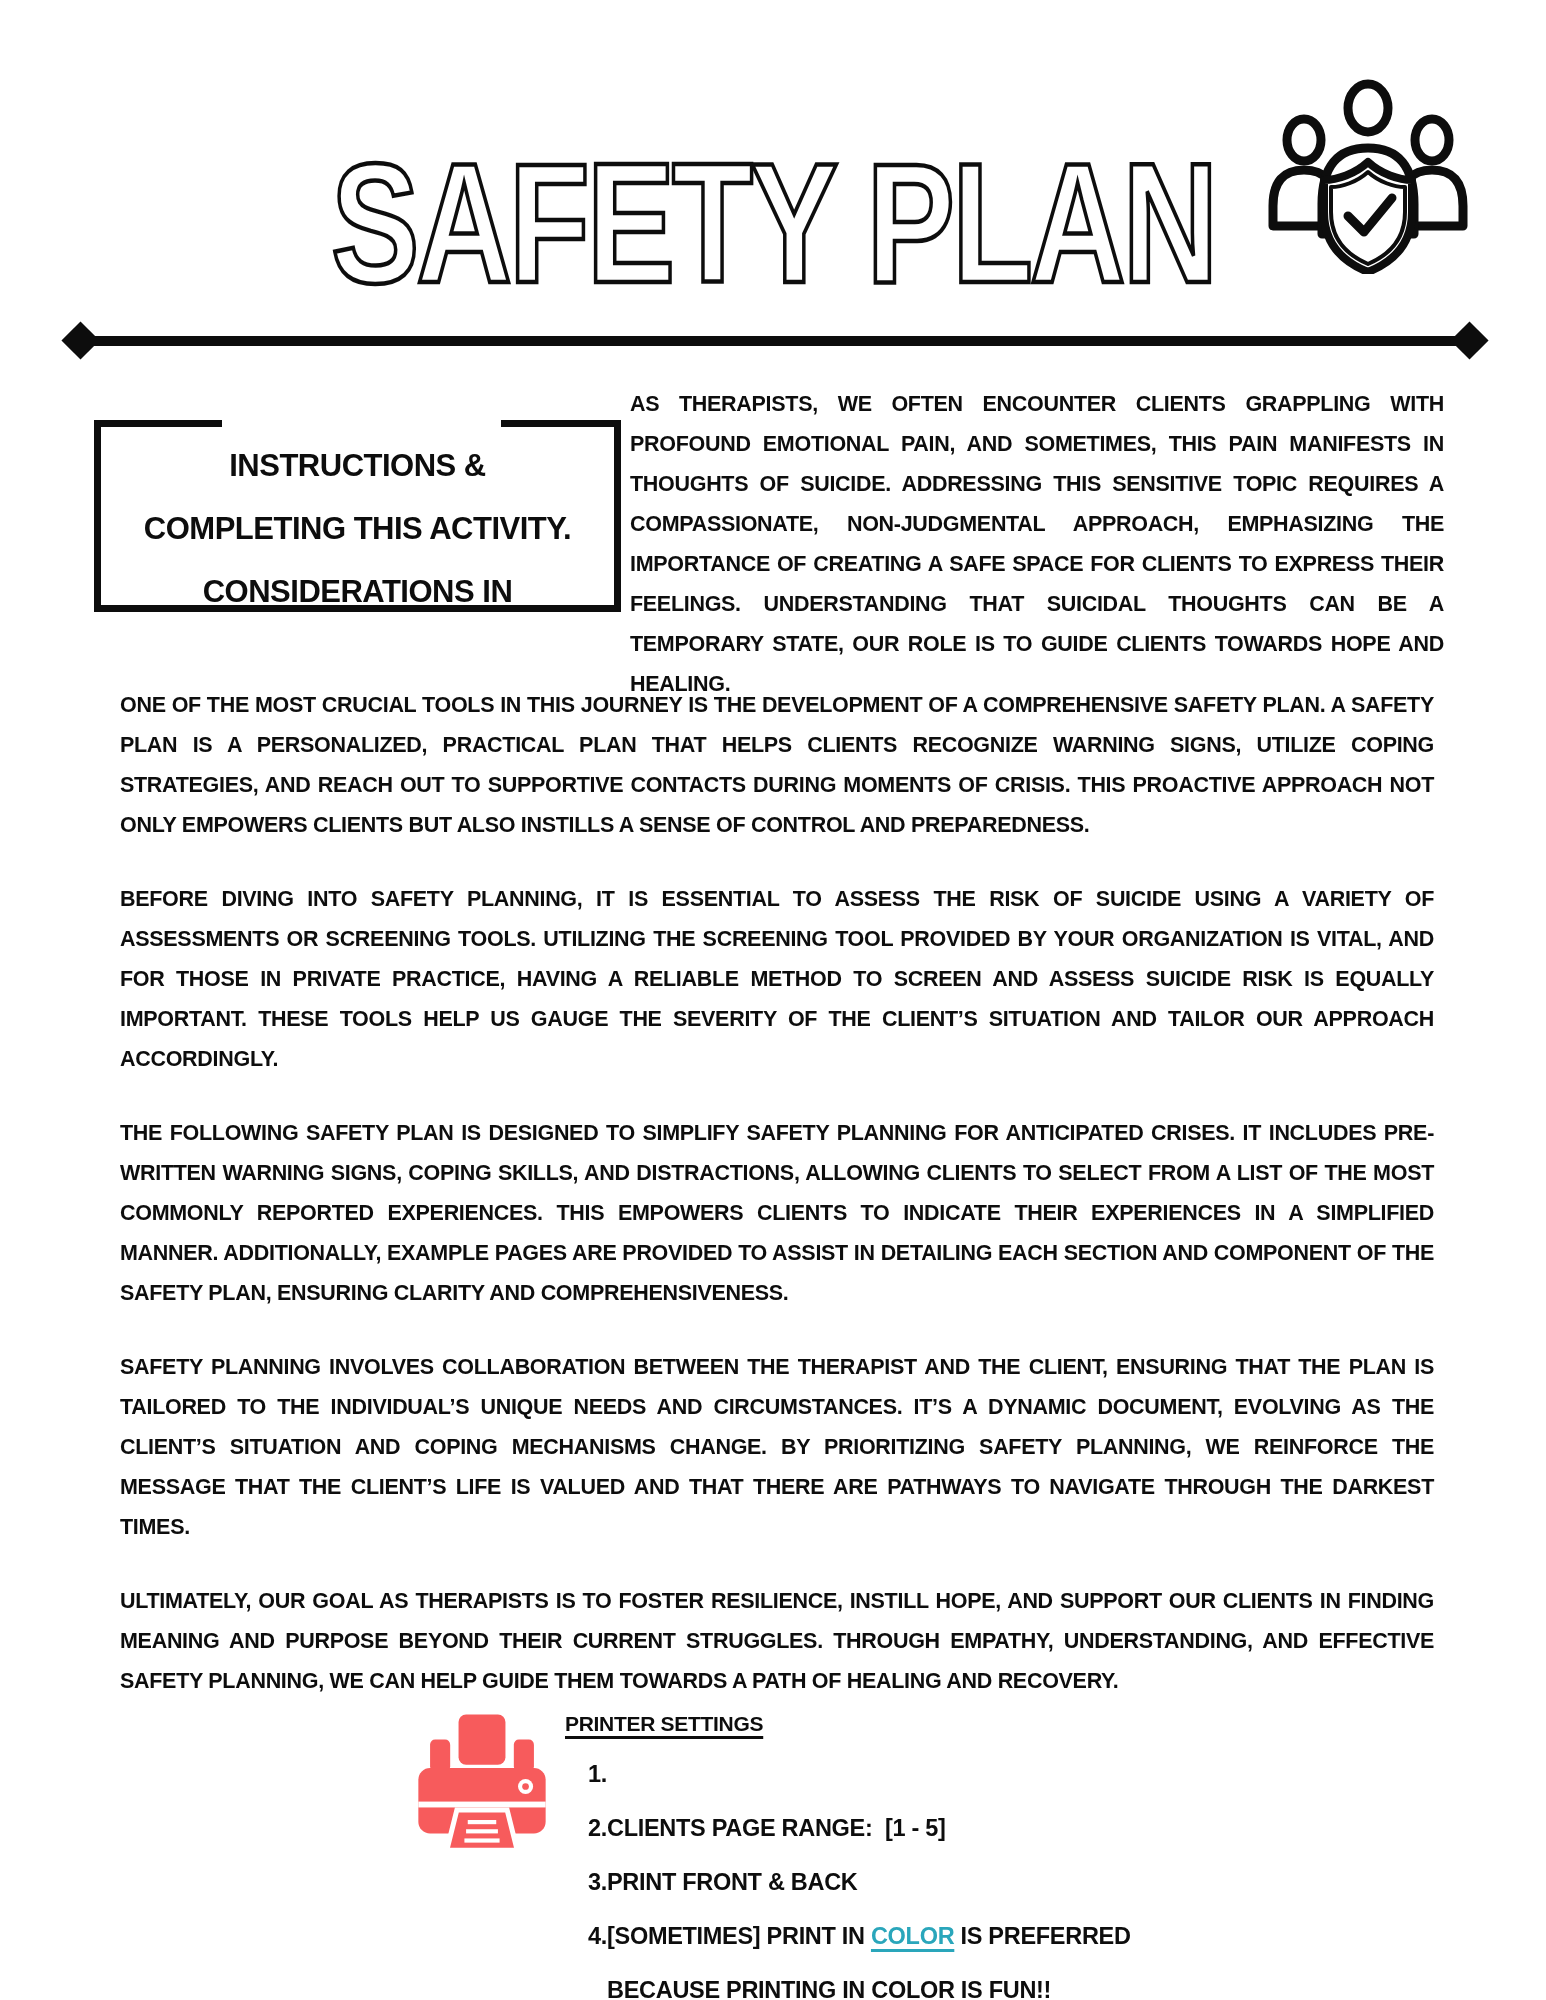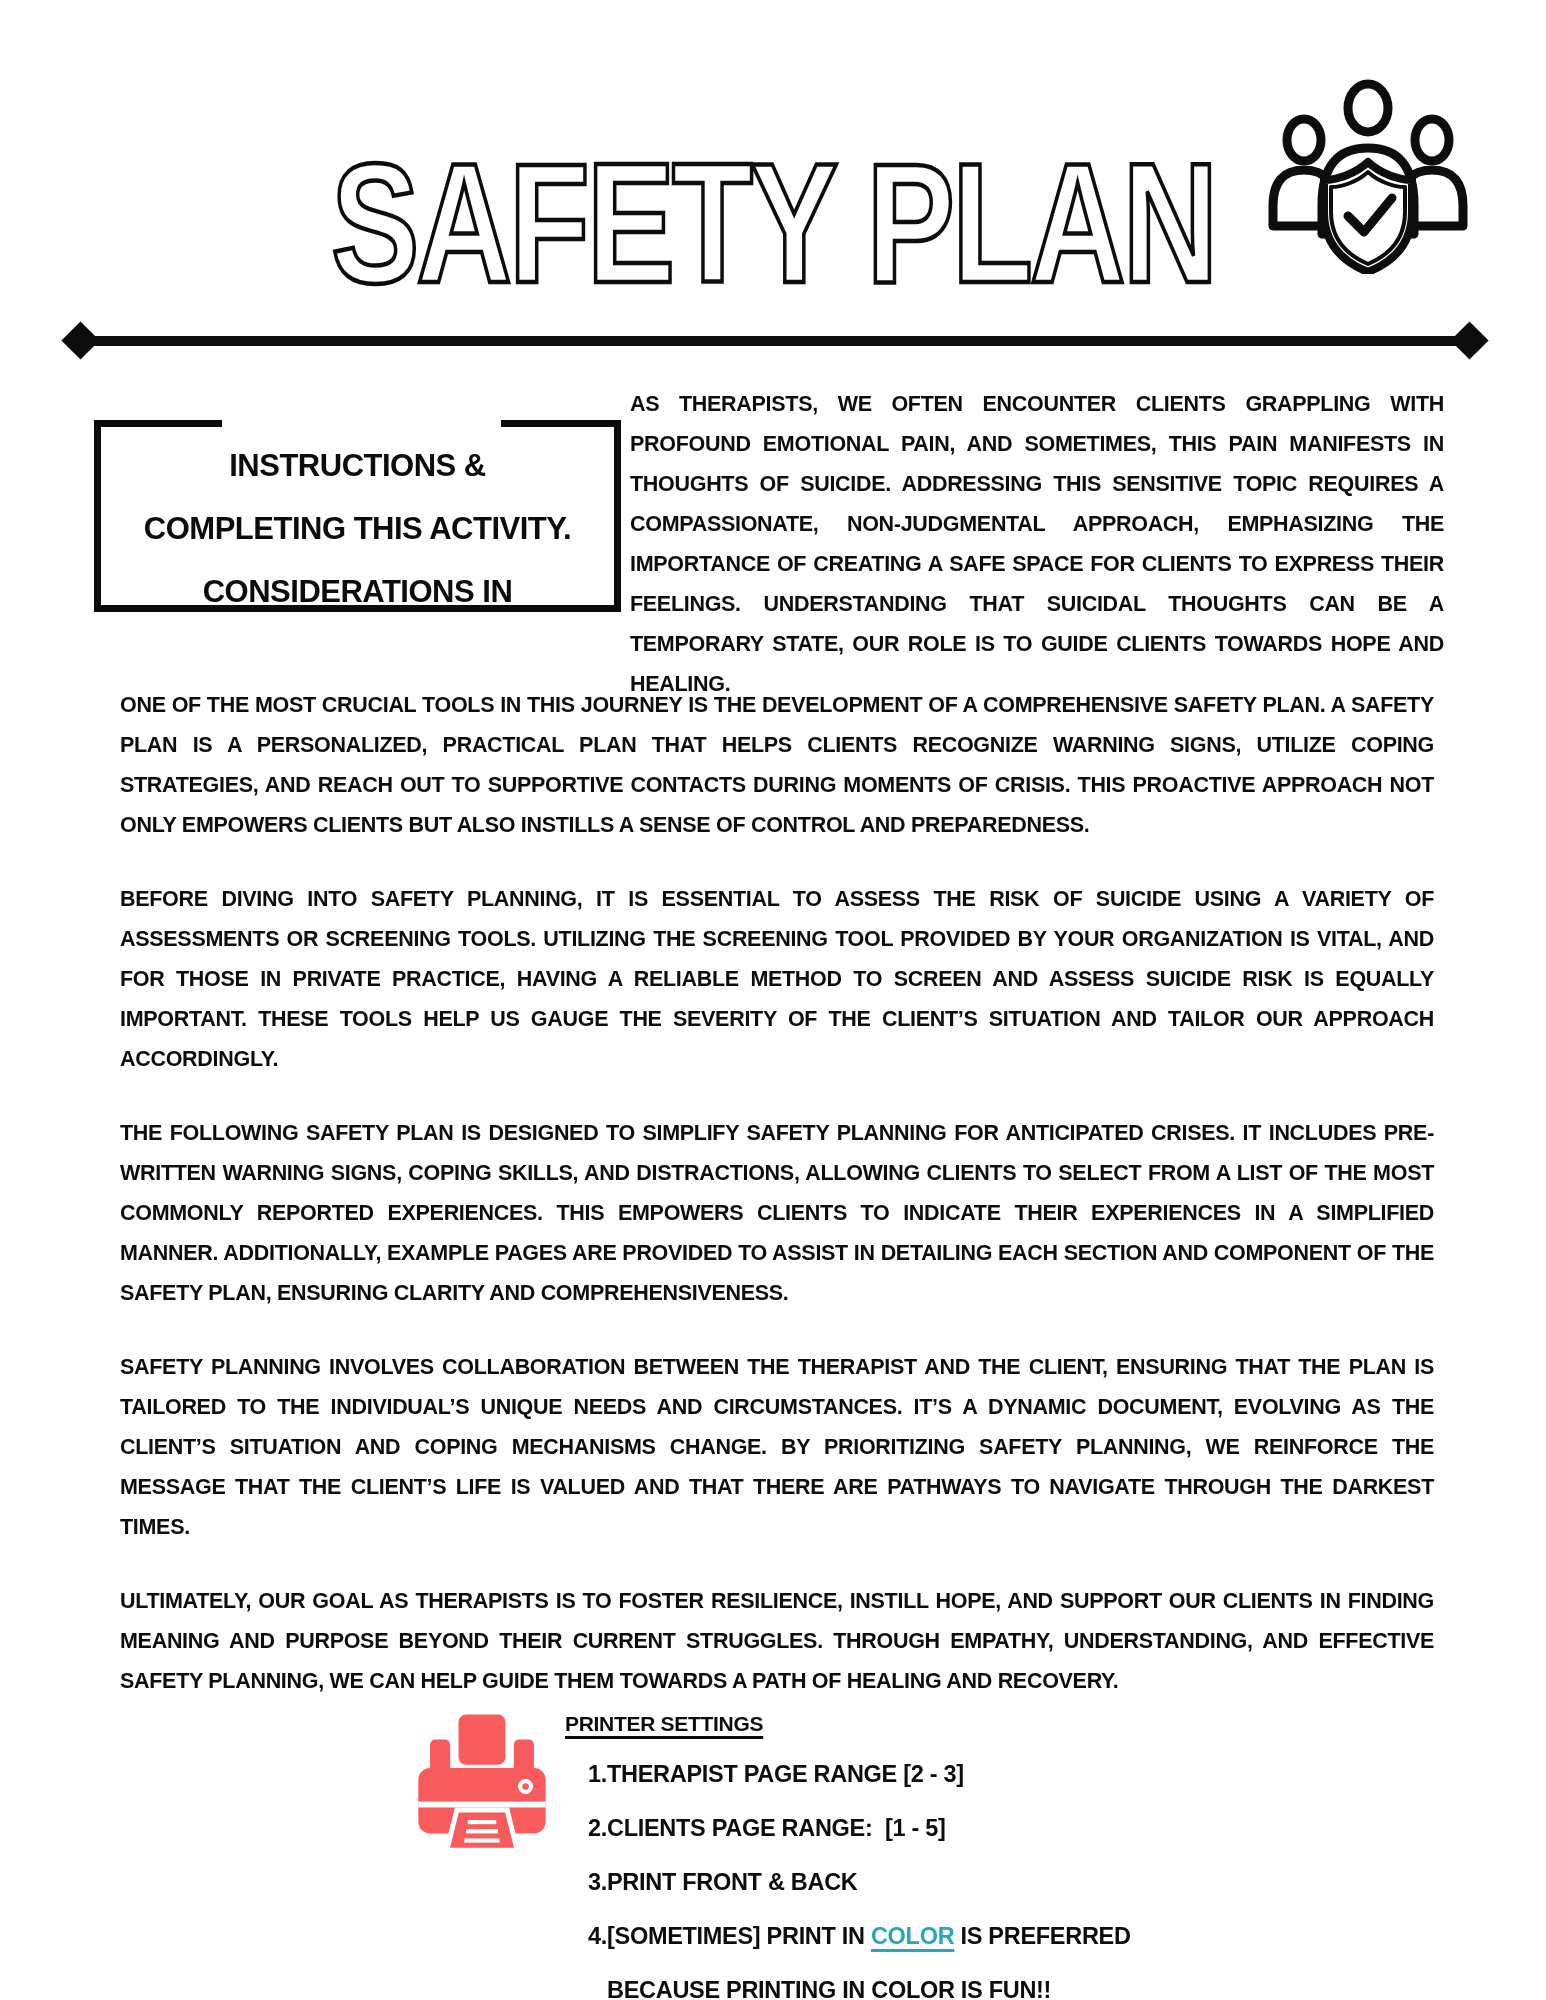--- a/index.html
+++ b/index.html
@@ -107,21 +107,21 @@
     <rect x="63" y="128" width="34" height="5" fill="#fff"></rect>
     <rect x="61" y="139" width="38" height="5" fill="#fff"></rect>
     <rect x="59" y="150" width="42" height="5" fill="#fff"></rect>
   </svg>
 </div>
 
 <div class="abs prn-head">PRINTER SETTINGS</div>
 
 <div class="abs prn-list">
   <div class="prn-item">
-    <span class="num">1.</span><span class="txt">THERAPIST PAGE RANGE [2 - 3]</span>
+    <span class="num">1.</span>
   </div>
   <div class="prn-item">
     <span class="num">2.</span><span class="txt">CLIENTS PAGE RANGE:  [1 - 5]</span>
   </div>
   <div class="prn-item">
     <span class="num">3.</span><span class="txt">PRINT FRONT &amp; BACK</span>
   </div>
   <div class="prn-item">
     <span class="num">4.</span><span class="txt"><span>[SOMETIMES] PRINT IN </span><a class="color-link">COLOR</a><span> IS PREFERRED</span></span>
   </div>

